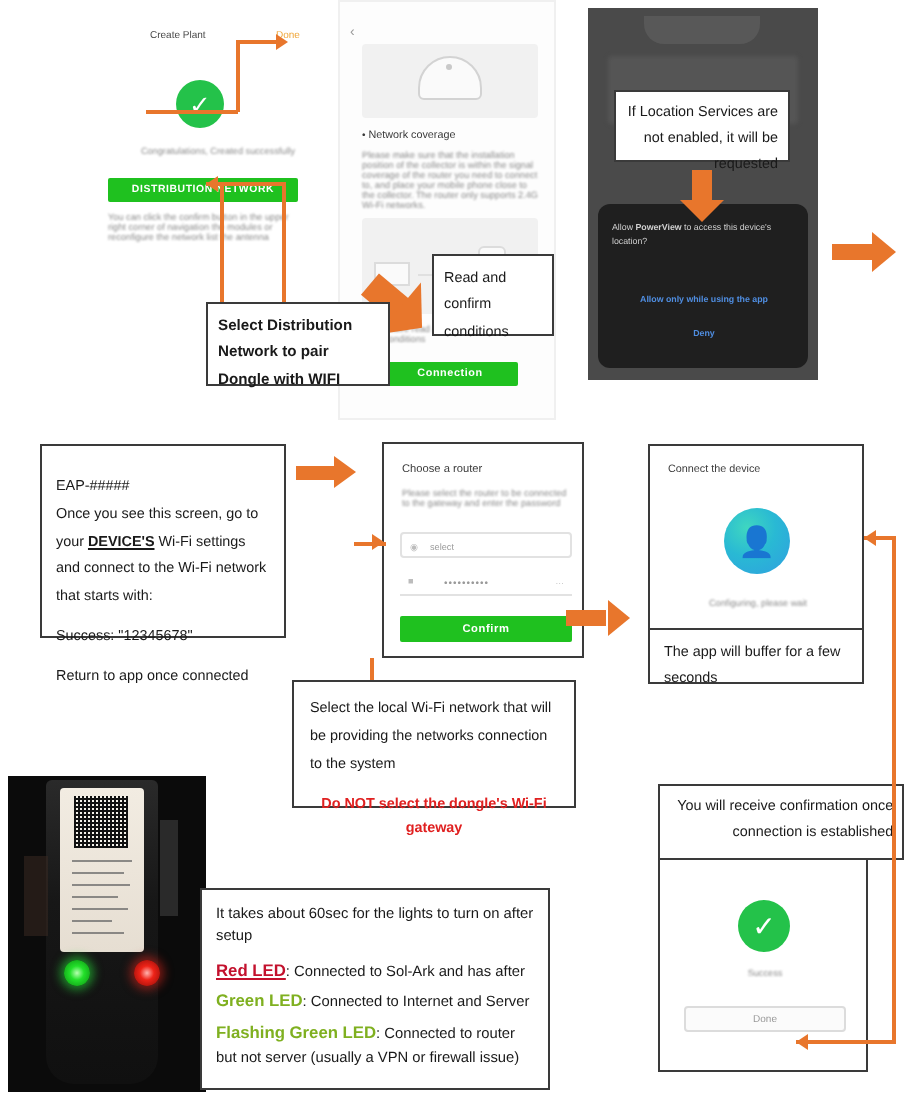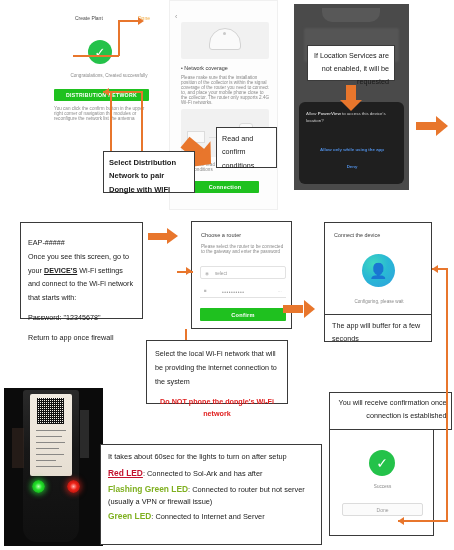--- a/index.html
+++ b/index.html
@@ -186,23 +186,23 @@
     <div class="shaft" style="top:28%; height:44%; width:62%;"></div>
     <div style="position:absolute; right:0; top:0; width:0; height:0; border-top:10px solid transparent; border-bottom:10px solid transparent; border-left:12px solid #e8762c;"></div>
   </div>
 
   <div class="callout" style="left:20px; top:222px; width:123px; height:97px; padding:6px 7px; line-height:1.92;">
     <div style="margin-top:7px;">EAP-#####</div>
     <div>
       Once you see this screen, go to your <span class="u">DEVICE'S</span> Wi-Fi settings and connect to the Wi-Fi network that starts with:
     </div>
     <div style="margin-top:6px;">
-      <span>Password:</span> <span>"12345678"</span>
-    </div>
-    <div style="margin-top:6px;">Return to app once firewall</div>
+      <span>Success:</span> <span>"12345678"</span>
+    </div>
+    <div style="margin-top:6px;">Return to app once connected</div>
   </div>
 
   <div class="fatR" style="left:148px; top:228px; width:30px; height:17px;">
     <div class="shaft" style="top:28%; height:44%; width:62%;"></div>
     <div style="position:absolute; right:0; top:0; width:0; height:0; border-top:8.5px solid transparent; border-bottom:8.5px solid transparent; border-left:11px solid #e8762c;"></div>
   </div>
 
   <div class="panel bordered" style="left:191px; top:221px; width:101px; height:108px;">
     <div style="position:absolute; left:9px; top:10px; font-size:5.6px; color:#3c3c3c; filter:blur(.3px);">Choose a router</div>
     <div style="position:absolute; left:9px; top:22px; width:84px;" class="smalltxt">Please select the router to be connected to the gateway and enter the password</div>
@@ -223,22 +223,22 @@
 
   <div class="ln lnh" style="left:177px; top:271px; width:16px;"></div>
   <div class="arrowR" style="left:186px; top:267px;"></div>
 
   <div class="fatR" style="left:283px; top:300px; width:32px; height:18px;">
     <div class="shaft" style="top:28%; height:44%; width:62%;"></div>
     <div style="position:absolute; right:0; top:0; width:0; height:0; border-top:9px solid transparent; border-bottom:9px solid transparent; border-left:11px solid #e8762c;"></div>
   </div>
 
   <div class="callout" style="left:146px; top:340px; width:142px; height:64px; padding:6px 8px; line-height:1.95;">
-    <div>Select the local Wi-Fi network that will be providing the internet connection to the system</div>
-    <div class="red-warn" style="text-align:center; margin-top:7px; line-height:1.7;">Do NOT phone the dongle's Wi-Fi network</div>
+    <div>Select the local Wi-Fi network that will be providing the networks connection to the system</div>
+    <div class="red-warn" style="text-align:center; margin-top:7px; line-height:1.7;">Do NOT select the dongle's Wi-Fi gateway</div>
   </div>
 
   <div class="ln lnv" style="left:185px; top:329px; height:12px;"></div>
 
   <div class="panel bordered" style="left:324px; top:222px; width:108px; height:93px;">
     <div style="position:absolute; left:9px; top:9px; font-size:5.4px; color:#3c3c3c; filter:blur(.3px);">Connect the device</div>
     <div class="connect-icon" style="position:absolute; left:37px; top:31px; width:33px; height:33px; font-size:15px;">👤</div>
     <div style="position:absolute; left:9px; top:76px; width:90px; text-align:center;" class="smalltxt">Configuring, please wait</div>
   </div>
 
@@ -263,31 +263,31 @@
       <div class="qr-line" style="left:6px; top:54px; width:23px;"></div>
       <div class="qr-line" style="left:6px; top:60px; width:28px;"></div>
       <div class="qr-line" style="left:6px; top:66px; width:20px;"></div>
       <div class="qr-line" style="left:6px; top:72px; width:26px;"></div>
     </div>
 
     <div class="led-dot g" style="left:28px; top:92px; width:13px; height:13px;"></div>
     <div class="led-dot r" style="left:63px; top:92px; width:13px; height:13px;"></div>
   </div>
 
-  <div class="led-box" style="left:100px; top:444px; width:222px; height:101px;">
+  <div class="led-box" style="left:100px; top:444px; width:175px; height:101px;">
     <div class="led-line" style="margin-bottom:5px;">It takes about 60sec for the lights to turn on after setup</div>
 
     <div class="led-line">
       <span class="led-red">Red LED</span><span>: Connected to Sol-Ark and has after</span>
     </div>
     <div class="led-line">
+      <span class="led-green">Green LED</span><span>: Connected to Internet and Server</span>
+    </div>
+    <div class="led-line">
       <span class="led-green">Flashing Green LED</span><span>: Connected to router but not server (usually a VPN or firewall issue)</span>
-    </div>
-    <div class="led-line">
-      <span class="led-green">Green LED</span><span>: Connected to Internet and Server</span>
     </div>
   </div>
 
   <div class="panel bordered" style="left:329px; top:392px; width:105px; height:144px;">
     <div class="callout center" style="left:-1.4px; top:-1.4px; width:123px; height:38px; border-width:1.4px; line-height:1.8; padding:4px 4px;">You will receive confirmation once connection is established</div>
 
     <div class="tick-circle" style="position:absolute; left:39px; top:57px; width:26px; height:26px; font-size:14px;">✓</div>
     <div style="position:absolute; left:5px; top:91px; width:95px; text-align:center;" class="smalltxt">Success</div>
 
     <div style="position:absolute; left:12px; top:110px; width:81px; height:13px; border:.9px solid #dcdcdc; border-radius:2px; background:#fbfbfb; display:flex; align-items:center; justify-content:center; font-size:5px; color:#9a9a9a; filter:blur(.35px);">Done</div>

